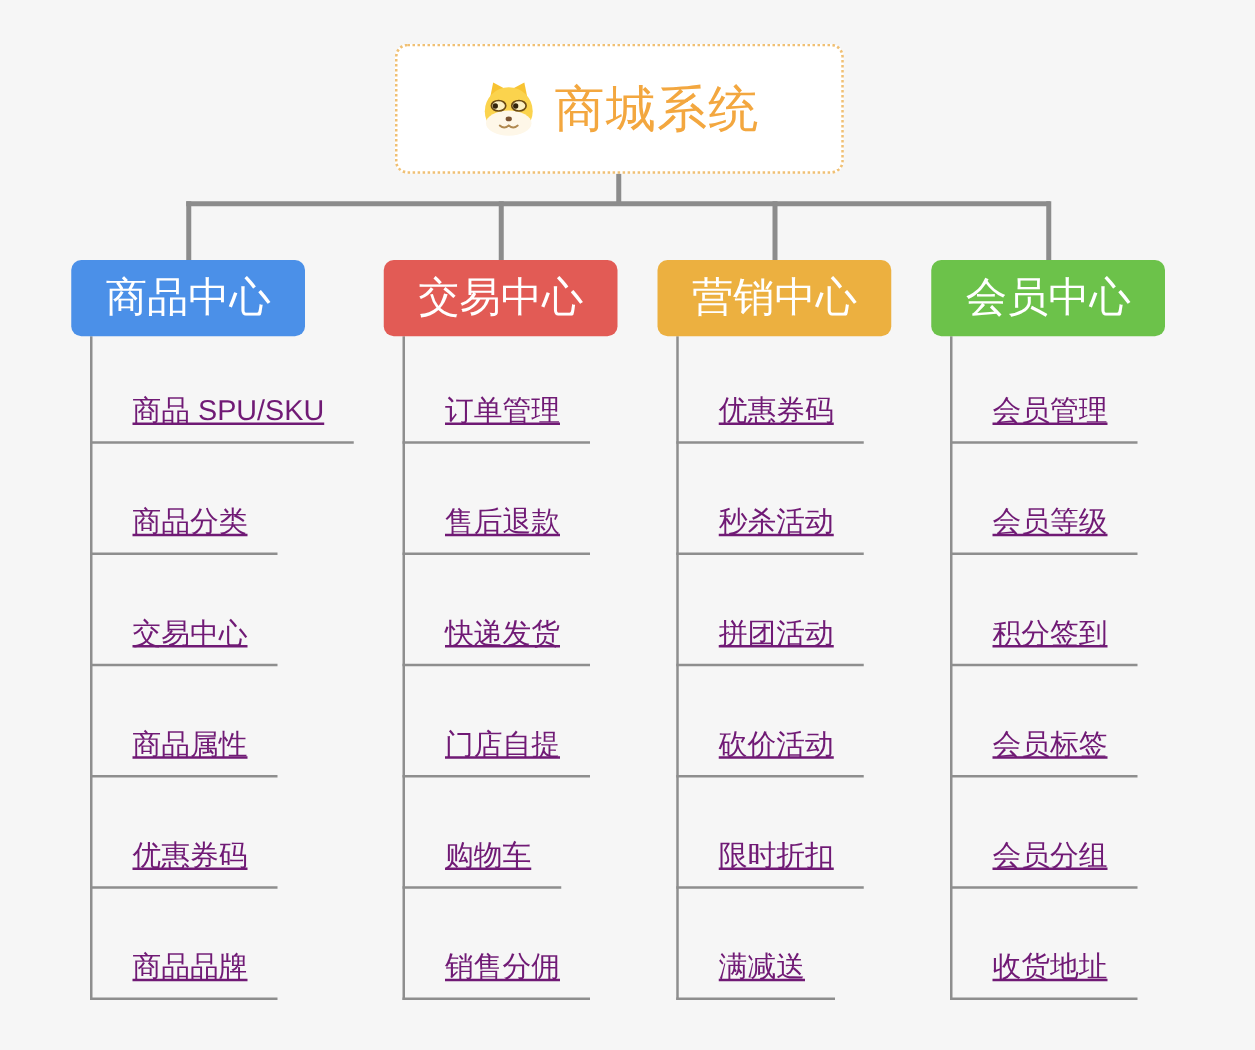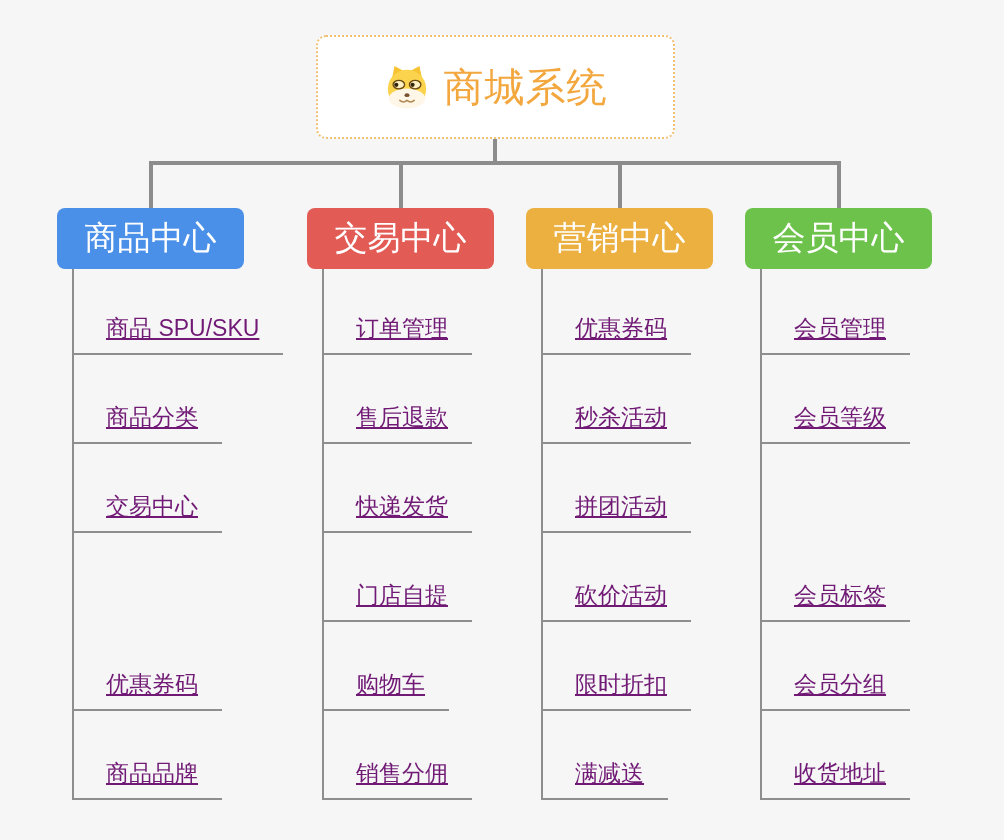--- a/index.html
+++ b/index.html
@@ -101,36 +101,38 @@
   <div class="branch branch2" style="background-color: rgb(236, 176, 64);">
     <span>营销中心</span>
   </div>
   <div class="branch branch3" style="background-color: rgb(108, 194, 74); text-align: right;">
     <span>会员中心</span>
   </div>
 
   <span class="leaf lcol0 r0">商品 SPU/SKU</span>
   <span class="leaf lcol0 r1">商品分类</span>
   <span class="leaf lcol0 r2">交易中心</span>
+  <span class="leaf lcol0 r3">商品属性</span>
   <span class="leaf lcol0 r4">优惠券码</span>
   <span class="leaf lcol0 r5">商品品牌</span>
 
   <span class="leaf lcol1 r0">订单管理</span>
   <span class="leaf lcol1 r1">售后退款</span>
   <span class="leaf lcol1 r2">快递发货</span>
   <span class="leaf lcol1 r3">门店自提</span>
   <span class="leaf lcol1 r4">购物车</span>
   <span class="leaf lcol1 r5">销售分佣</span>
 
   <span class="leaf lcol2 r0">优惠券码</span>
   <span class="leaf lcol2 r1">秒杀活动</span>
   <span class="leaf lcol2 r2">拼团活动</span>
   <span class="leaf lcol2 r3">砍价活动</span>
   <span class="leaf lcol2 r4">限时折扣</span>
   <span class="leaf lcol2 r5">满减送</span>
 
   <span class="leaf lcol3 r0">会员管理</span>
   <span class="leaf lcol3 r1">会员等级</span>
+  <span class="leaf lcol3 r2">积分签到</span>
   <span class="leaf lcol3 r3">会员标签</span>
   <span class="leaf lcol3 r4">会员分组</span>
   <span class="leaf lcol3 r5">收货地址</span>
 
 </div>
 
 </body></html>

